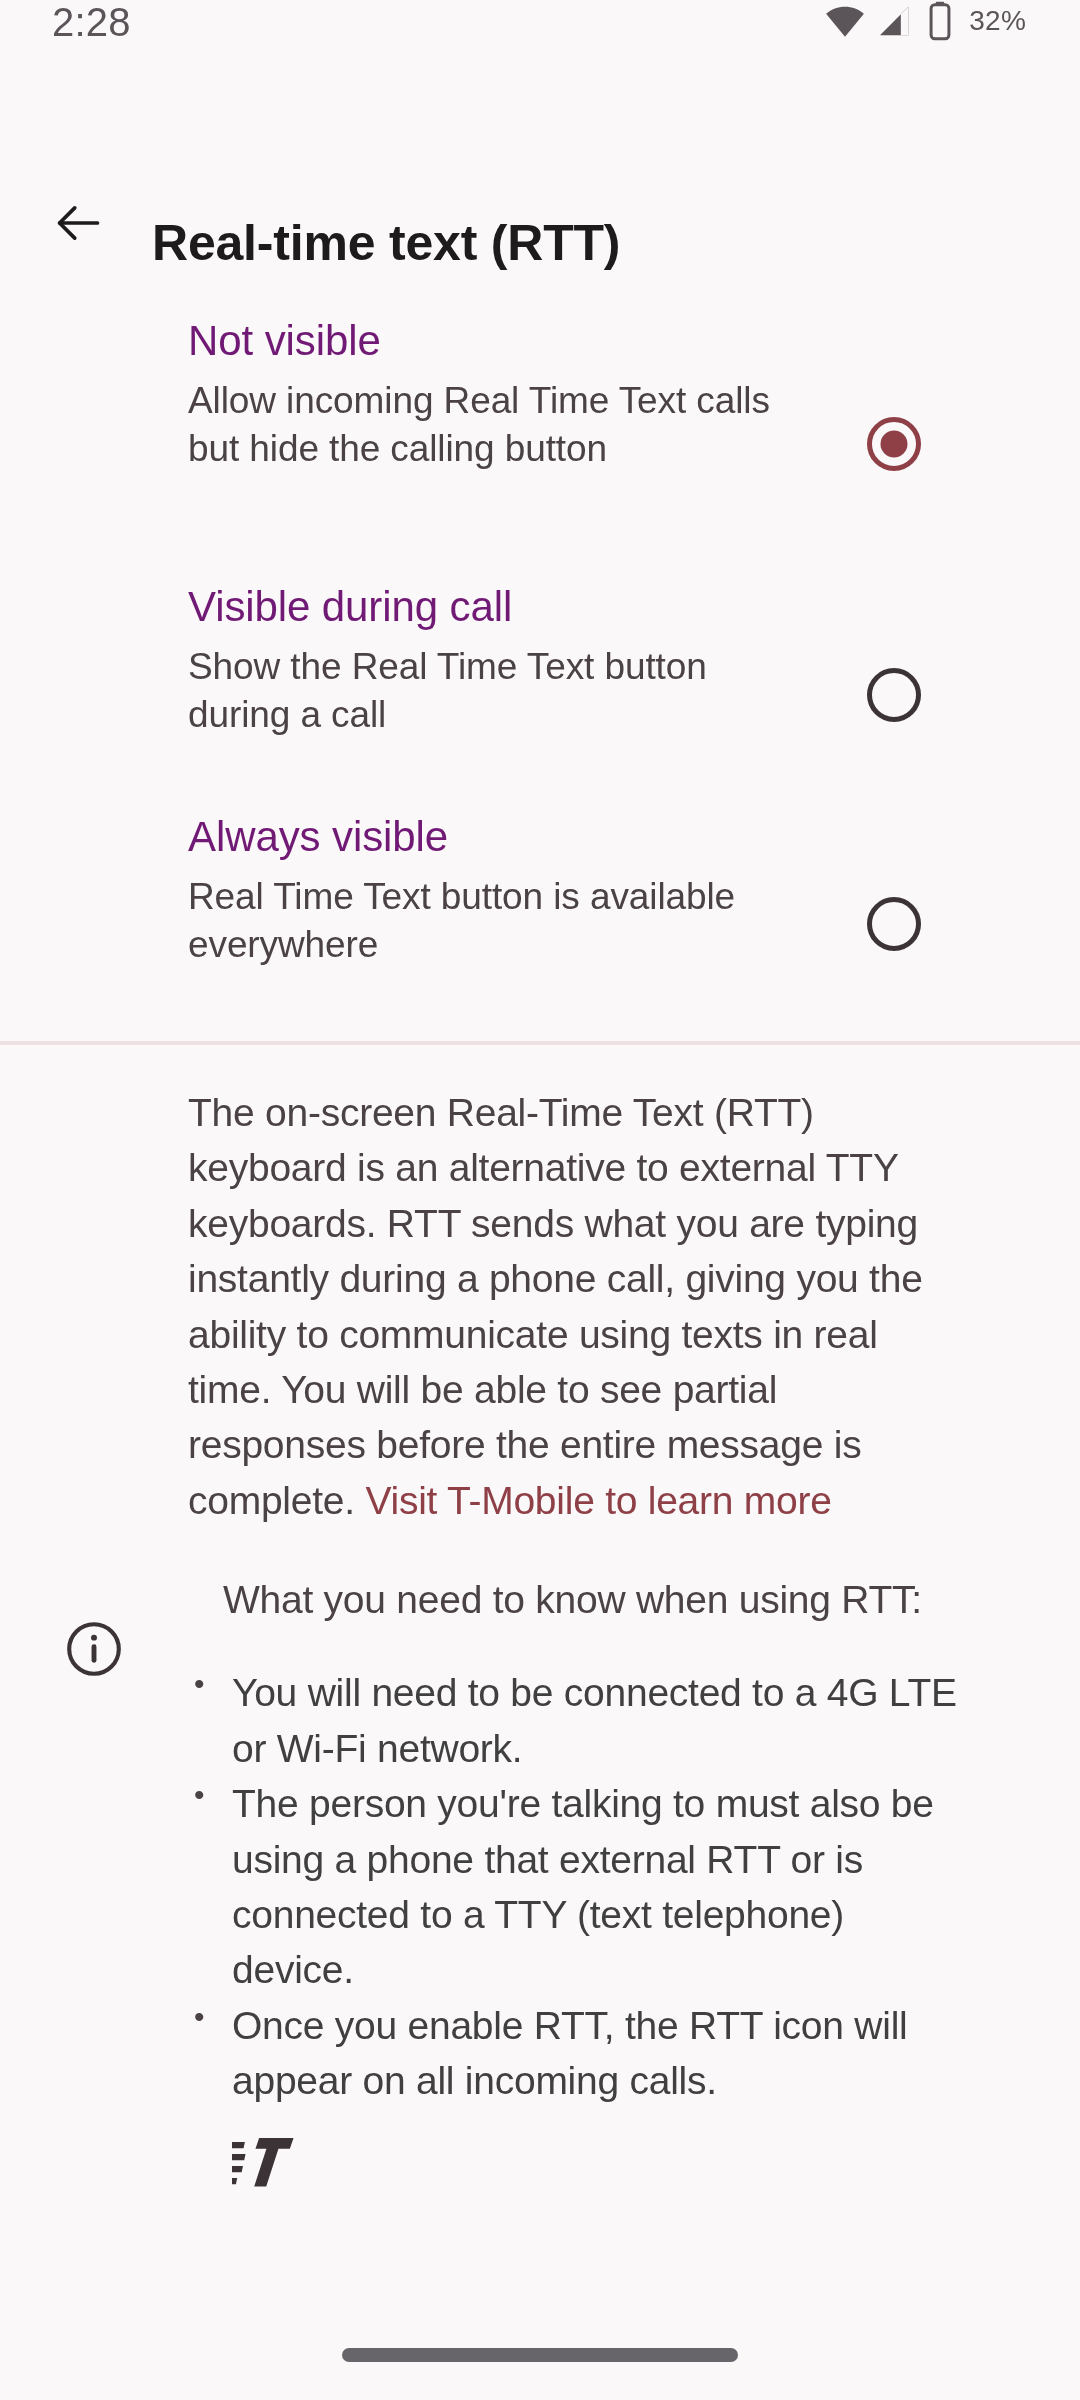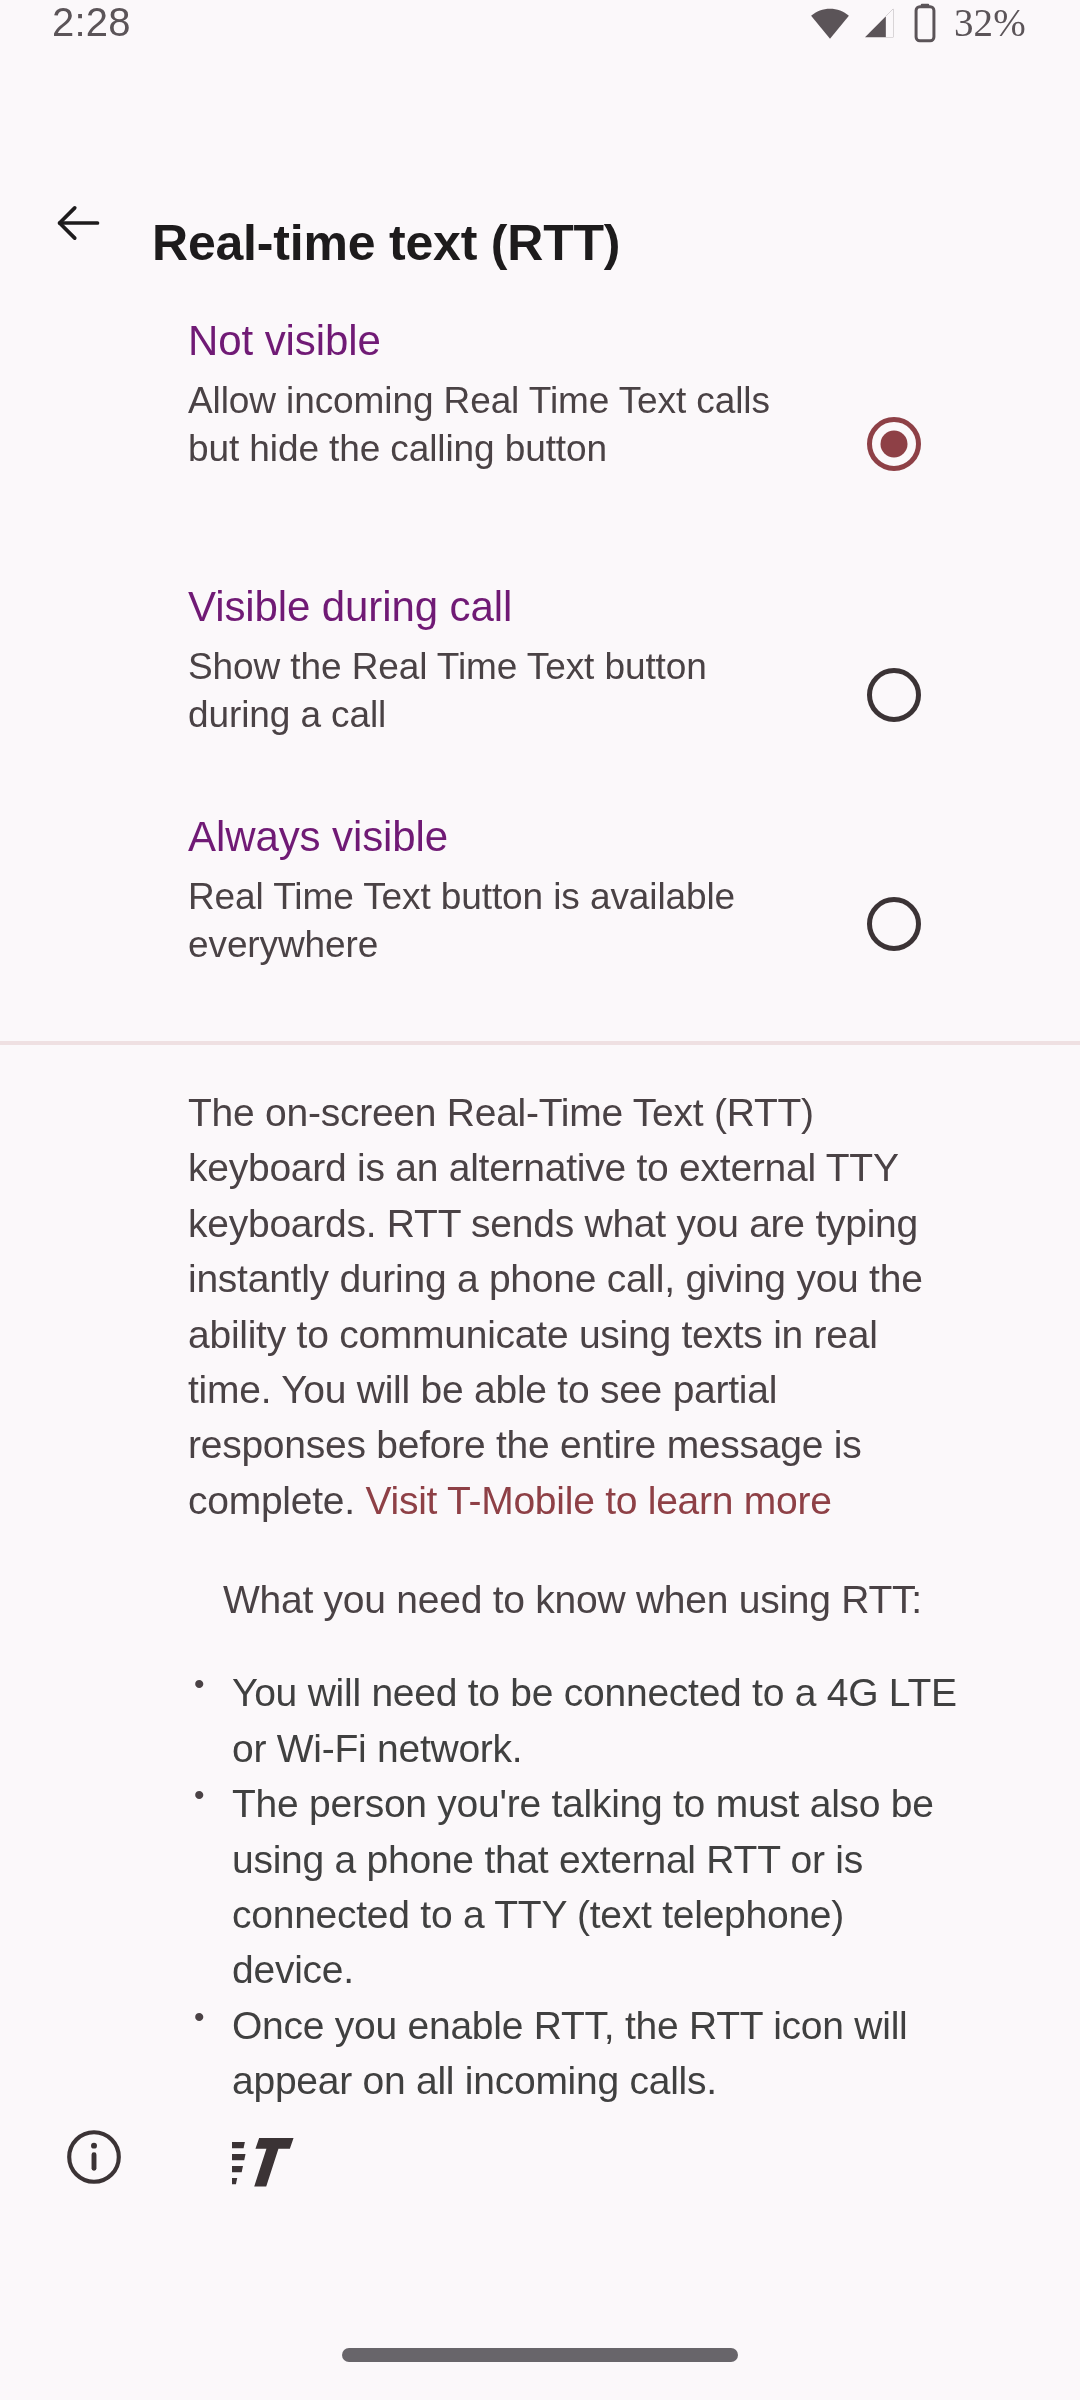--- a/index.html
+++ b/index.html
@@ -36,25 +36,24 @@
     color: #5B5458;
     letter-spacing: 0.2px;
   }
   .status-right {
     display: flex;
     align-items: center;
     gap: 9px;
   }
   .status-right svg { display: block; }
   .battery-pct {
-    font-size: 39px;
+    font-size: 28px;
     color: #5B5458;
     margin-left: 4px;
     letter-spacing: 0.2px;
-    font-family: Liberation Serif, serif;
   }
 
   
   .app-bar {
     position: absolute;
     top: 160px; left: 0;
     width: 889px;
     height: 112px;
     display: flex;
     align-items: flex-end;
@@ -151,21 +150,21 @@
     height: 4px;
     background: #EFE0E2;
   }
 
   
   .info-section {
     position: absolute;
     top: 1085px; left: 0;
     width: 1080px;
     display: flex;
-    align-items: flex-end;
+    align-items: center;
   }
   .info-icon-wrap {
     width: 188px;
     display: flex;
     justify-content: center;
     padding-top: 24px;
   }
   .info-body { width: 830px; padding-right: 60px; }
 
   .info-paragraph {

